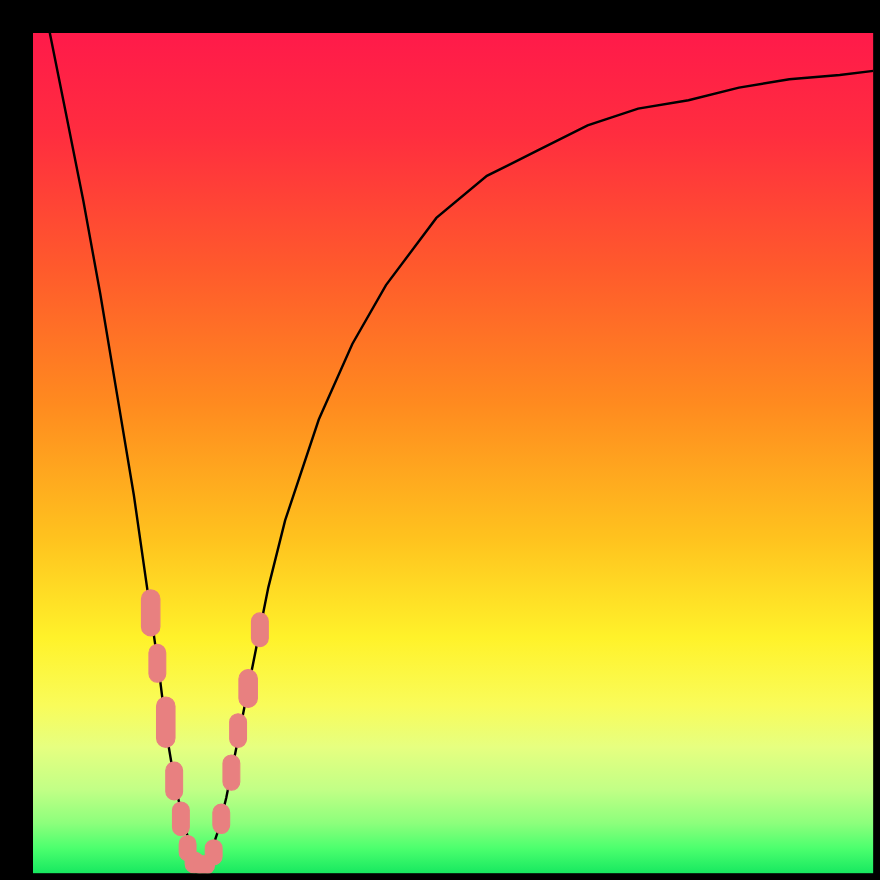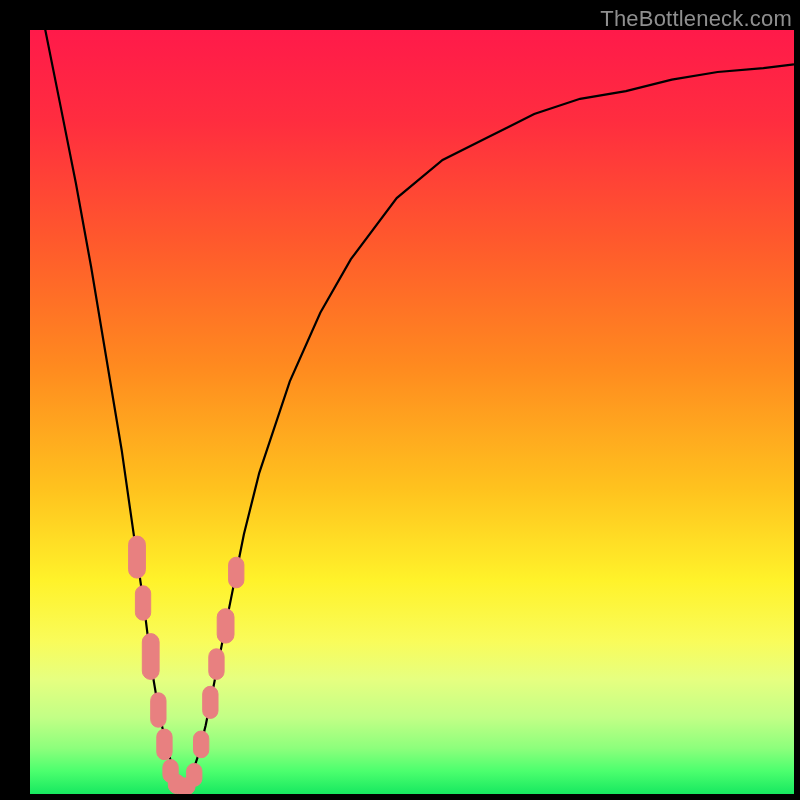--- a/index.html
+++ b/index.html
@@ -78,14 +78,13 @@
           <rect x="145.2" y="748.0" width="19.9" height="16.8" rx="8.4" class="marker"></rect>
           <rect x="156.6" y="733.4" width="15.3" height="22.9" rx="7.6" class="marker"></rect>
           <rect x="163.5" y="701.0" width="15.3" height="26.7" rx="7.6" class="marker"></rect>
           <rect x="172.7" y="656.3" width="15.3" height="32.1" rx="7.6" class="marker"></rect>
           <rect x="178.8" y="618.8" width="15.3" height="30.6" rx="7.6" class="marker"></rect>
           <rect x="187.2" y="578.7" width="16.8" height="34.4" rx="8.4" class="marker"></rect>
           <rect x="198.6" y="527.2" width="15.3" height="30.6" rx="7.6" class="marker"></rect>
         </g>
     </svg>
   </div>
-  <div class="watermark">TheBottleneck.com</div>
 </div>
 
 </body></html>

